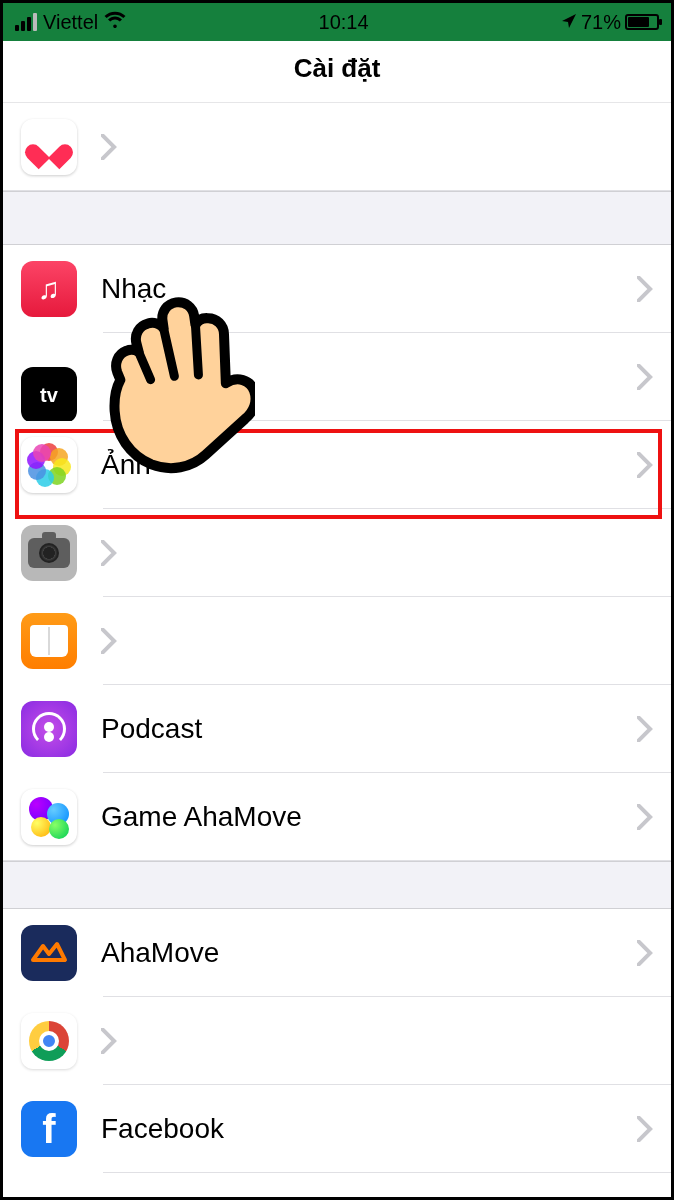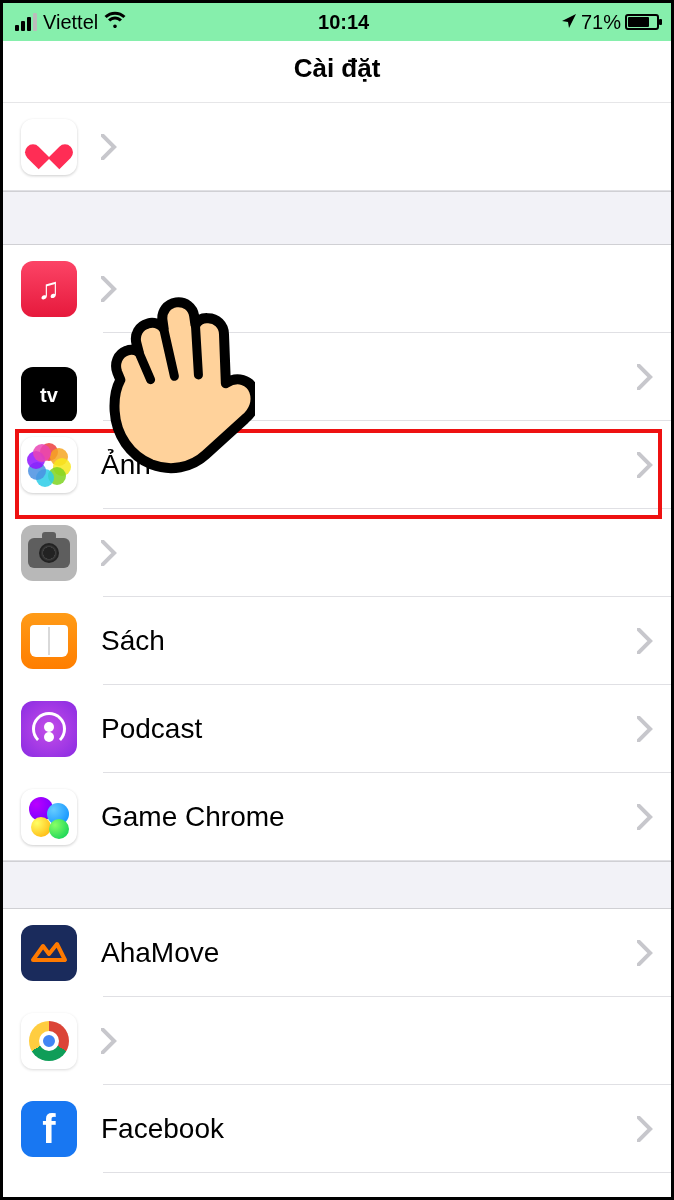--- a/index.html
+++ b/index.html
@@ -14,21 +14,21 @@
   }
   .statusbar {
     height: 38px;
     display: flex;
     align-items: center;
     justify-content: space-between;
     padding: 0 12px;
     font-size: 20px;
     font-weight: 500;
     color: #000;
-    background: #86efac;
+    background: #15803d;
   }
   .statusbar .left, .statusbar .right { display: flex; align-items: center; gap: 6px; }
   .statusbar .right { gap: 4px; }
   .signal-bars { display: flex; align-items: flex-end; gap: 2px; }
   .signal-bars span { width: 4px; background: #000; border-radius: 1px; }
   .signal-bars span:nth-child(1){height:6px}
   .signal-bars span:nth-child(2){height:10px}
   .signal-bars span:nth-child(3){height:14px}
   .signal-bars span:nth-child(4){height:18px;background:#bbb}
   .wifi { font-size: 20px; }
@@ -166,21 +166,21 @@
         <span></span>
         <span></span>
     </span>
     <span>Viettel</span>
     <span class="wifi">
       <svg width="22" height="18" viewBox="0 0 22 18">
           <path d="M11 17c1 0 1.8-.8 1.8-1.8S12 13.4 11 13.4s-1.8.8-1.8 1.8S10 17 11 17zM4 8.4c4-3.9 10-3.9 14 0l-2.2 2.2c-2.8-2.7-6.8-2.7-9.6 0L4 8.4zM.5 5C6.3-0.7 15.7-0.7 21.5 5l-2.1 2.1C14.8 2.6 7.2 2.6 2.6 7.1L.5 5z" fill="#000"></path>
         </svg>
     </span>
   </div>
-  <div style="font-weight:700">10:14</div>
+  <div style="font-weight:400">10:14</div>
   <div class="right">
     <span>
       <svg width="16" height="16" viewBox="0 0 16 16">
           <path d="M1 8l14-7-7 14-1-6-6-1z" fill="#000"></path>
         </svg>
     </span>
     <span class="battery-pct">71%</span>
     <span class="battery">
         <span class="fill"></span>
       </span>
@@ -200,20 +200,21 @@
     </div>
   <div class="sep"></div>
 </div>
 
 <div class="group-gap"></div>
 
 <div class="row">
   <div class="appicon ic-music">
       <span class="music-note">♫</span>
     </div>
+  <div class="label">Nhạc</div>
   <div class="chev">
       <svg viewBox="0 0 12 20">
         <path d="M1 1l9 9-9 9" stroke="#c7c7cc" stroke-width="3" fill="none" stroke-linecap="round"></path>
       </svg>
     </div>
   <div class="sep"></div>
 </div>
 
 <div class="row">
   <div class="appicon ic-tv">
@@ -259,21 +260,20 @@
         <path d="M1 1l9 9-9 9" stroke="#c7c7cc" stroke-width="3" fill="none" stroke-linecap="round"></path>
       </svg>
     </div>
   <div class="sep"></div>
 </div>
 
 <div class="row">
   <div class="appicon ic-books">
       <div class="books-pages"></div>
     </div>
-  <div class="label">Sách</div>
   <div class="chev">
       <svg viewBox="0 0 12 20">
         <path d="M1 1l9 9-9 9" stroke="#c7c7cc" stroke-width="3" fill="none" stroke-linecap="round"></path>
       </svg>
     </div>
   <div class="sep"></div>
 </div>
 
 <div class="row">
   <div class="appicon ic-podcasts">
@@ -290,21 +290,21 @@
 
 <div class="row last">
   <div class="appicon ic-gamecenter">
     <div class="gc-bubbles">
         <div class="a"></div>
         <div class="b"></div>
         <div class="c"></div>
         <div class="d"></div>
       </div>
   </div>
-  <div class="label">Game Chrome</div>
+  <div class="label">Game AhaMove</div>
   <div class="chev">
       <svg viewBox="0 0 12 20">
         <path d="M1 1l9 9-9 9" stroke="#c7c7cc" stroke-width="3" fill="none" stroke-linecap="round"></path>
       </svg>
     </div>
   <div class="sep"></div>
 </div>
 
 <div class="group-gap small"></div>
 

